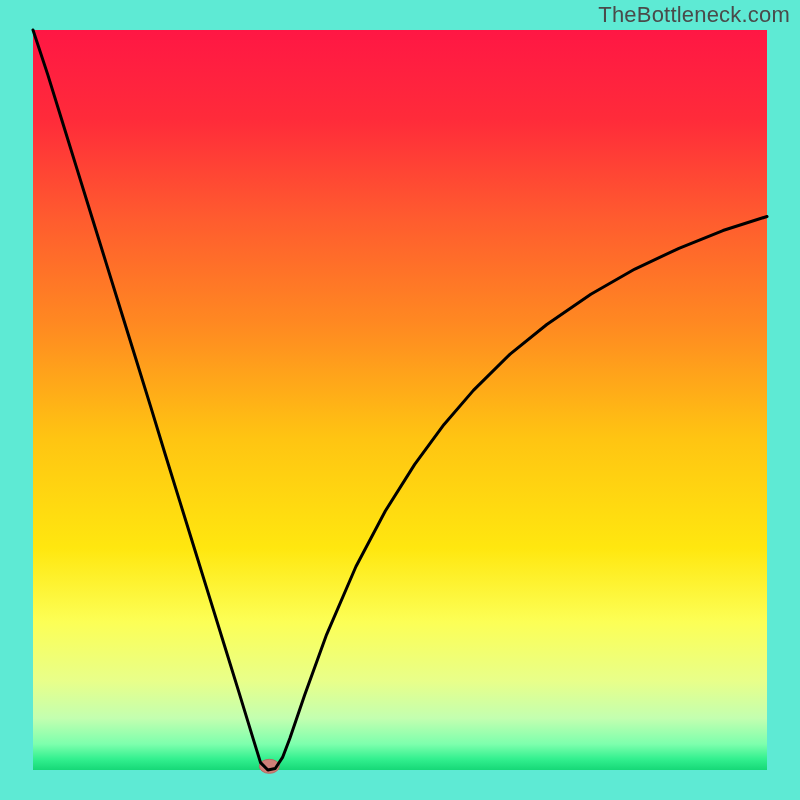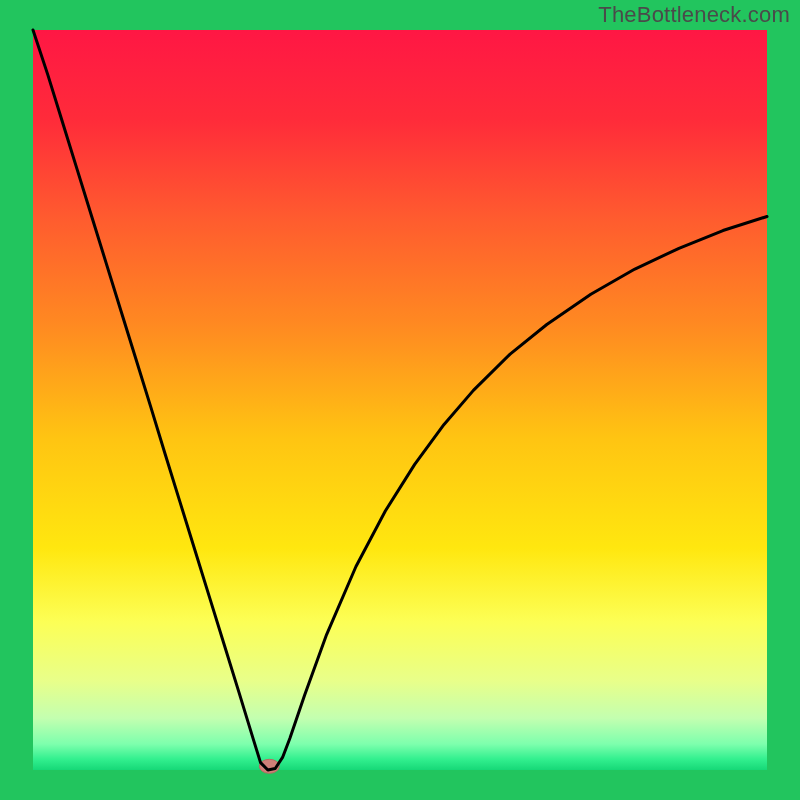--- a/index.html
+++ b/index.html
@@ -10,21 +10,21 @@
     background: #000;
     overflow: hidden;
     font-family: Arial, Helvetica, sans-serif;
   }
   .frame {
     position: absolute;
     top: 0;
     left: 0;
     width: 800px;
     height: 800px;
-    background: #22c55e;
+    background: #5eead4;
   }
   .watermark {
     position: absolute;
     top: 2px;
     right: 10px;
     color: #4a4a4a;
     font-size: 22px;
     font-weight: 500;
     letter-spacing: 0.2px;
     user-select: none;

